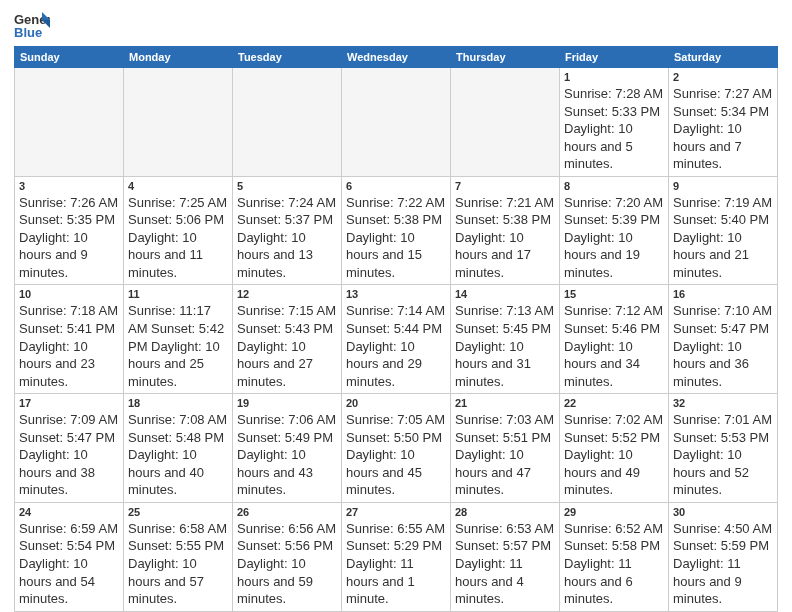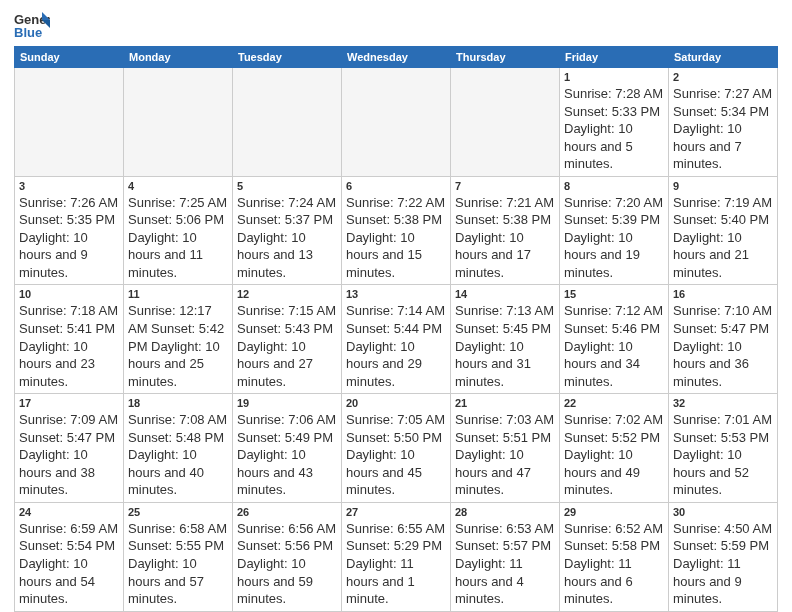--- a/index.html
+++ b/index.html
@@ -197,21 +197,21 @@
         <tr>
           <td>
             <span class="day-num">10</span>
             <div class="day-info">Sunrise: 7:18 AM
 Sunset: 5:41 PM
 Daylight: 10 hours
 and 23 minutes.</div>
           </td>
           <td>
             <span class="day-num">11</span>
-            <div class="day-info">Sunrise: 12:17 AM
+            <div class="day-info">Sunrise: 11:17 AM
 Sunset: 5:42 PM
 Daylight: 10 hours
 and 25 minutes.</div>
           </td>
           <td>
             <span class="day-num">12</span>
             <div class="day-info">Sunrise: 7:15 AM
 Sunset: 5:43 PM
 Daylight: 10 hours
 and 27 minutes.</div>

